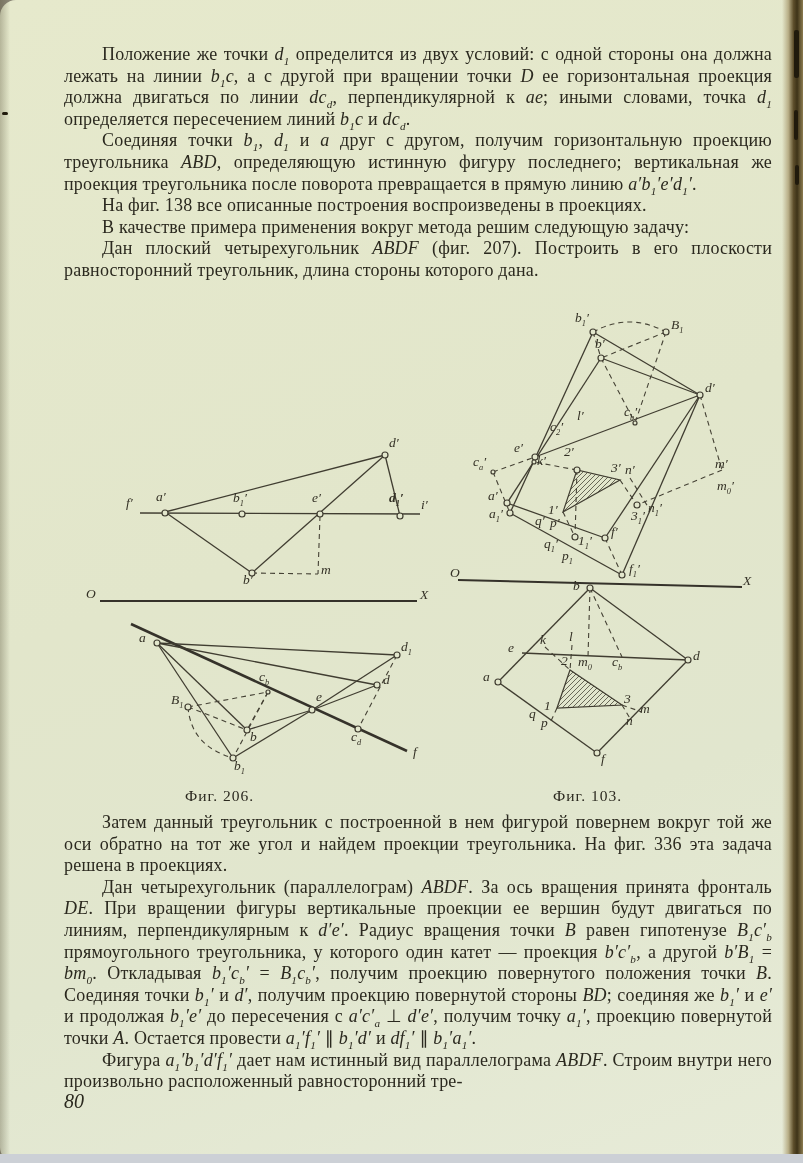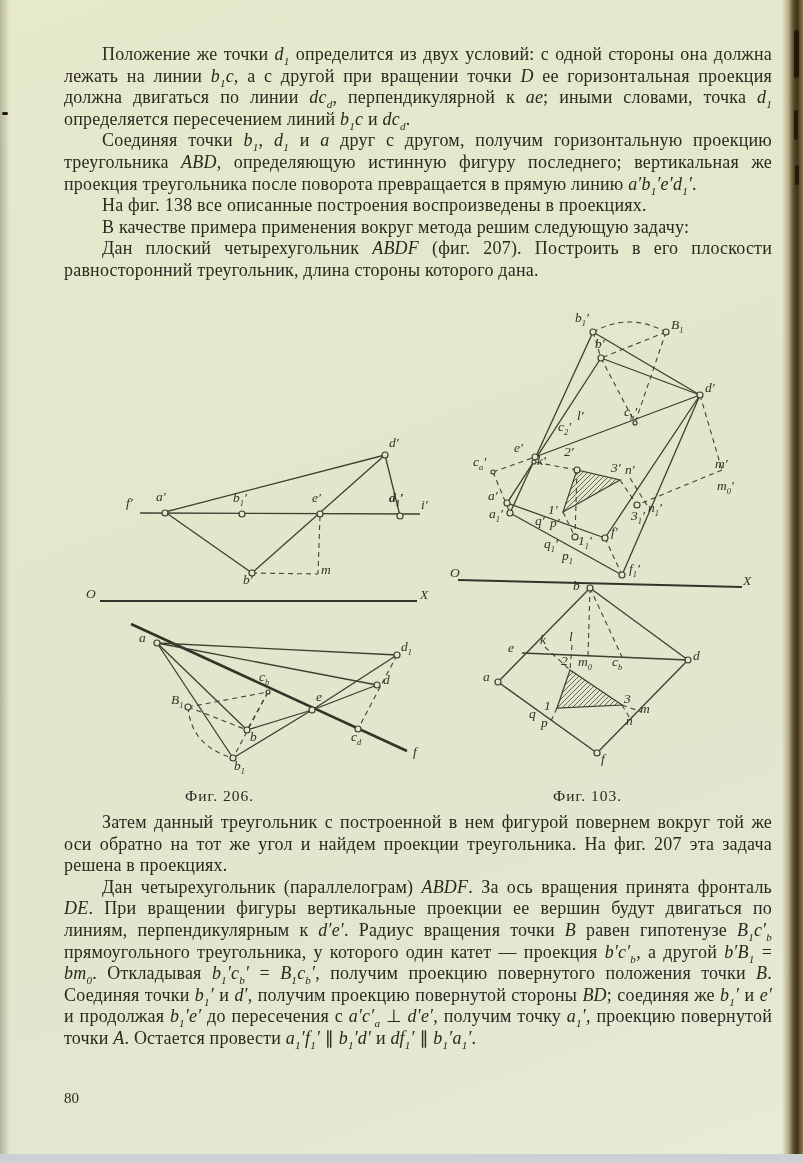--- a/index.html
+++ b/index.html
@@ -1,19 +1,19 @@
 <!DOCTYPE html>
 <html><head>
 <meta charset="utf-8">
 <style>
   html,body{margin:0;padding:0;}
   body{width:803px;height:1163px;position:relative;overflow:hidden;
        font-family:"Liberation Serif", serif;background:#8a8676;}
   .page{position:absolute;inset:0;
-        background:linear-gradient(160deg,#e6e9cc 0%,#e2e6cb 45%,#e1e6ce 70%,#e7ebd8 100%);}
+        background:linear-gradient(160deg,#e6e9cc 0%,#e2e6cb 45%,#e1e6ce 70%,#e7ebd8 100%);border-radius:16px;}
   .edge-left{position:absolute;left:0;top:0;width:10px;height:100%;
         background:linear-gradient(90deg,rgba(90,85,60,.35),rgba(90,85,60,0));}
   .edge-right{position:absolute;right:0;top:0;width:21px;height:1155px;
         background:linear-gradient(90deg,rgba(120,105,60,0) 0%,#b9af88 30%,#5d4e2b 55%,#3e3318 72%,#8a7a4e 100%);}
   .edge-bottom{position:absolute;left:0;bottom:0;width:100%;height:9px;background:#ccd0d6;}
   .mark{position:absolute;background:#201a0c;border-radius:2px;}
   .textblock{position:absolute;color:#2b291f;font-size:18px;line-height:21.6px;
         text-align:justify;letter-spacing:.2px;}
   .textblock p{margin:0;text-indent:38px;}
   .textblock i{font-style:italic;}
@@ -24,21 +24,21 @@
   .fig-label{position:absolute;font:italic 13.5px "Liberation Serif",serif;
         color:#333025;transform:translate(-2px,-9px);white-space:nowrap;}
   .ln{stroke:#403d31;stroke-width:1.3;fill:none;}
   .lnb{stroke:#35322a;stroke-width:1.9;fill:none;}
   .lt{stroke:#35322a;stroke-width:2.6;fill:none;}
   .ld{stroke:#45423５;stroke-width:1.1;fill:none;stroke-dasharray:5 4;}
   .ld{stroke:#454235;}
   .pt{stroke:#403d31;stroke-width:1.2;fill:#e3e7cd;}
   .tri{stroke:#403d31;stroke-width:1.2;}
   .caption{position:absolute;font-size:15.5px;color:#2b291f;letter-spacing:1px;text-align:center;}
-  .pagenum{position:absolute;left:64px;top:1090px;font-size:15px;color:#2b291f;}
+  .pagenum{position:absolute;left:64px;top:1090px;font-size:20px;color:#2b291f;font-style:italic;}
 </style>
 </head>
 <body>
 
 <div class="page">
 
   <div class="textblock" style="left:64px;top:44px;width:708px;">
     <p>Положение же точки <i>d<sub>1</sub></i> определится из двух условий: с одной стороны она должна лежать на линии <i>b<sub>1</sub>c</i>, а с другой при вращении точки <i>D</i> ее горизонтальная проекция должна двигаться по линии <i>dc<sub>d</sub></i>, перпендикулярной к <i>ae</i>; иными словами, точка <i>d<sub>1</sub></i> определяется пересечением линий <i>b<sub>1</sub>c</i> и <i>dc<sub>d</sub></i>.</p>
     <p>Соединяя точки <i>b<sub>1</sub></i>, <i>d<sub>1</sub></i> и <i>a</i> друг с другом, получим горизонтальную проекцию треугольника <i>ABD</i>, определяющую истинную фигуру последнего; вертикальная же проекция треугольника после поворота превращается в прямую линию <i>a′b<sub>1</sub>′e′d<sub>1</sub>′</i>.</p>
     <p>На фиг. 138 все описанные построения воспроизведены в проекциях.</p>
@@ -190,21 +190,21 @@
       <circle class="pt" cx="238" cy="360" r="3"></circle>
         <circle class="pt" cx="147" cy="453" r="3"></circle>
     </svg>
     <div class="labels">
         <span class="fig-label" style="left: 127px; top: 19px;">b<sub>1</sub>′</span>
         <span class="fig-label" style="left: 223px; top: 26px;">B<sub>1</sub></span>
         <span class="fig-label" style="left: 147px; top: 45px;">b′</span>
         <span class="fig-label" style="left: 257px; top: 89px;">d′</span>
         <span class="fig-label" style="left: 176px; top: 113px;">c<sub>b</sub>′</span>
         <span class="fig-label" style="left: 129px; top: 117px;">l′</span>
-        <span class="fig-label" style="left: 110px; top: 128px;">c<sub>2</sub>′</span>
+        <span class="fig-label" style="left: 102px; top: 128px;">c<sub>2</sub>′</span>
         <span class="fig-label" style="left: 66px; top: 149px;">e′</span>
         <span class="fig-label" style="left: 89px; top: 162px;">k′</span>
         <span class="fig-label" style="left: 116px; top: 153px;">2′</span>
         <span class="fig-label" style="left: 25px; top: 163px;">c<sub>a</sub>′</span>
         <span class="fig-label" style="left: 163px; top: 169px;">3′</span>
         <span class="fig-label" style="left: 177px; top: 171px;">n′</span>
         <span class="fig-label" style="left: 267px; top: 165px;">m′</span>
         <span class="fig-label" style="left: 269px; top: 187px;">m<sub>0</sub>′</span>
         <span class="fig-label" style="left: 200px; top: 209px;">n<sub>1</sub>′</span>
         <span class="fig-label" style="left: 183px; top: 217px;">3<sub>1</sub>′</span>
@@ -236,22 +236,23 @@
         <span class="fig-label" style="left: 81px; top: 415px;">q</span>
         <span class="fig-label" style="left: 93px; top: 424px;">p</span>
         <span class="fig-label" style="left: 153px; top: 460px;">f</span>
       </div>
   </div>
 
   <div class="caption" style="left:185px;top:787px;">Фиг. 206.</div>
   <div class="caption" style="left:553px;top:787px;">Фиг. 103.</div>
 
   <div class="textblock" style="left:64px;top:812px;width:708px;">
-    <p>Затем данный треугольник с построенной в нем фигурой повернем вокруг той же оси обратно на тот же угол и найдем проекции треугольника. На фиг. 207 эта задача решена в проекциях.</p>
+    <p>Затем данный треугольник с построенной в нем фигурой повернем вокруг той же оси обратно на тот же угол и найдем проекции треугольника. На фиг. 336 эта задача решена в проекциях.</p>
     <p>Дан четырехугольник (параллелограм) <i>ABDF</i>. За ось вращения принята фронталь <i>DE</i>. При вращении фигуры вертикальные проекции ее вершин будут двигаться по линиям, перпендикулярным к <i>d′e′</i>. Радиус вращения точки <i>B</i> равен гипотенузе <i>B<sub>1</sub>c′<sub>b</sub></i> прямоугольного треугольника, у которого один катет — проекция <i>b′c′<sub>b</sub></i>, а другой <i>b′B<sub>1</sub></i> = <i>bm<sub>0</sub></i>. Откладывая <i>b<sub>1</sub>′c<sub>b</sub>′</i> = <i>B<sub>1</sub>c<sub>b</sub>′</i>, получим проекцию повернутого положения точки <i>B</i>. Соединяя точки <i>b<sub>1</sub>′</i> и <i>d′</i>, получим проекцию повернутой стороны <i>BD</i>; соединяя же <i>b<sub>1</sub>′</i> и <i>e′</i> и продолжая <i>b<sub>1</sub>′e′</i> до пересечения с <i>a′c′<sub>a</sub></i> ⊥ <i>d′e′</i>, получим точку <i>a<sub>1</sub>′</i>, проекцию повернутой точки <i>A</i>. Остается провести <i>a<sub>1</sub>′f<sub>1</sub>′</i> ∥ <i>b<sub>1</sub>′d′</i> и <i>df<sub>1</sub>′</i> ∥ <i>b<sub>1</sub>′a<sub>1</sub>′</i>.</p>
+    <p>Фигура <i>a<sub>1</sub>′b<sub>1</sub>′d′f<sub>1</sub>′</i> дает нам истинный вид параллелограма <i>ABDF</i>. Строим внутри него произвольно расположенный равносторонний тре-</p>
   </div>
 
   <div class="pagenum">80</div>
 
   <div class="edge-left"></div>
   <div class="edge-right"></div>
   <div class="edge-bottom"></div>
   <div class="mark" style="right:4px;top:30px;width:5px;height:48px;"></div>
   <div class="mark" style="right:5px;top:110px;width:4px;height:30px;"></div>
   <div class="mark" style="right:4px;top:165px;width:4px;height:20px;"></div>

